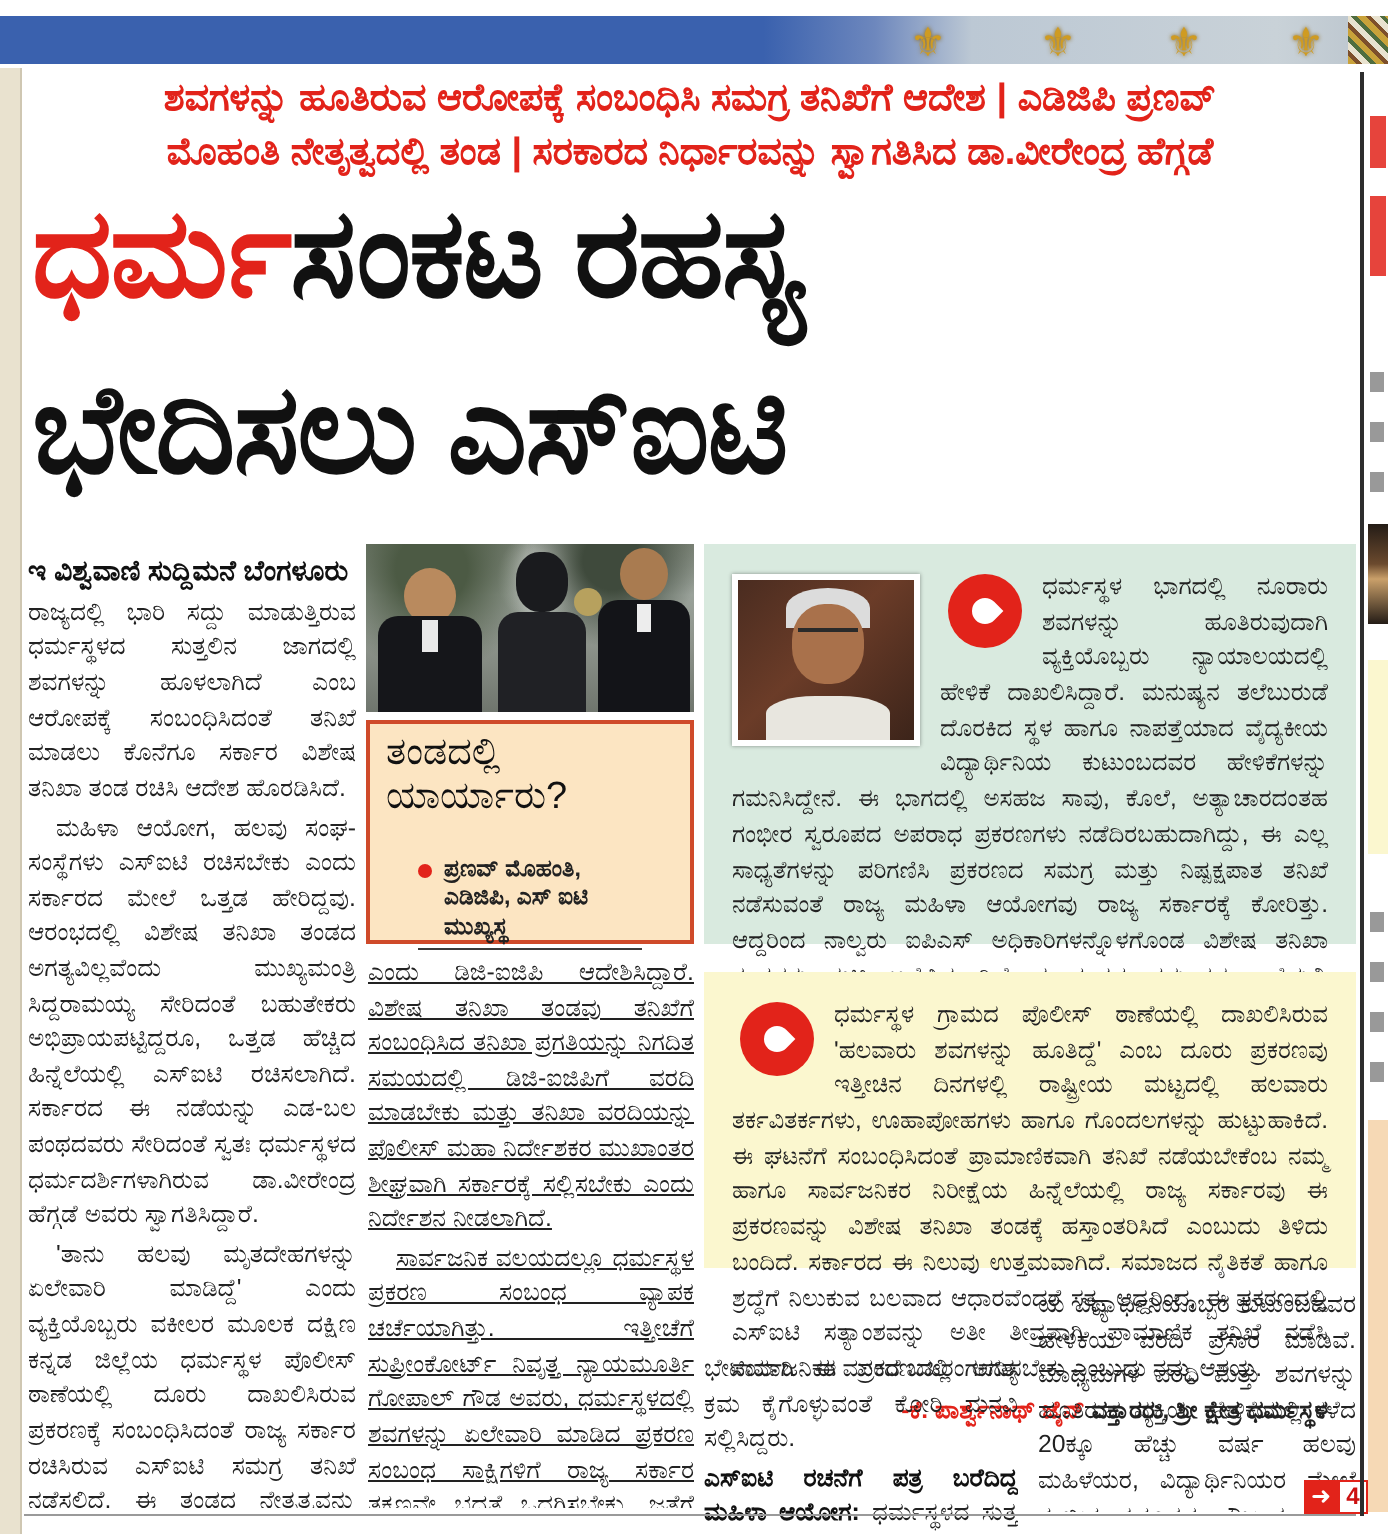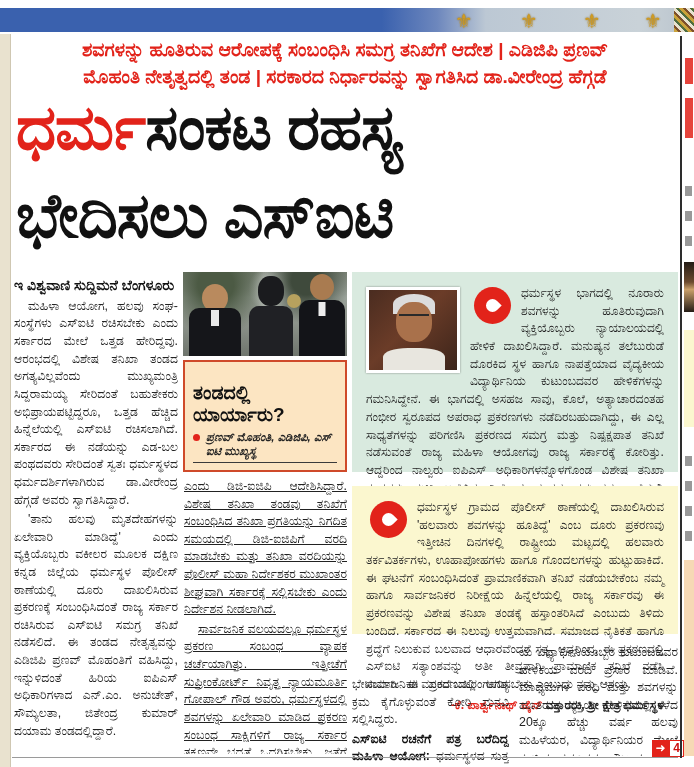--- a/index.html
+++ b/index.html
@@ -68,22 +68,22 @@
   .fig-r{left:116px;width:46px;height:80px;}
   .fig-r .head{top:-2px;width:24px;height:26px;background:#a97b50;}
   .fig-r .body{height:56px;background:#131418;}
   .fig-r .body::after{content:'';position:absolute;left:50%;top:2px;transform:translateX(-50%);
     width:7px;height:14px;background:#ededed;}
   .cap-man{position:absolute;left:104px;top:22px;width:14px;height:14px;border-radius:50%;background:#b7a15e;}
 
   
   .team-box{position:absolute;left:183px;top:360px;width:164px;height:112px;background:#fce5c2;
     border:2px solid #cf4a2a;box-sizing:border-box;padding:4px 8px 0 8px;}
-  .team-box h2{margin:16px 0 2px 0;font-size:19px;line-height:22px;color:#111;font-weight:bold;}
-  .team-box ul{list-style:none;margin:0;padding:0;font-style:italic;}
+  .team-box h2{margin:0 0 2px 0;font-size:19px;line-height:22px;color:#111;font-weight:normal;}
+  .team-box ul{list-style:none;margin:16px;padding:0;}
   .team-box li{position:relative;padding:2px 0 3px 13px;font-size:11.6px;line-height:1.25;
     font-weight:bold;color:#222;border-bottom:1.5px solid #3a3a3a;}
   .team-box li:first-child{border-top:none;}
   .team-box .dot{position:absolute;left:0;top:6px;width:7px;height:7px;border-radius:50%;background:#e2231a;}
 
   
   .quote{position:absolute;left:352px;width:326px;box-sizing:border-box;padding:13px 14px 8px 14px;
     font-size:12.2px;line-height:1.45;color:#222;text-align:justify;}
   .quote1{top:272px;height:200px;background:#d9eadf;}
   .quote2{top:486px;height:148px;background:#fbf7cf;}
@@ -136,20 +136,21 @@
     <div>ಮೊಹಂತಿ ನೇತೃತ್ವದಲ್ಲಿ ತಂಡ | ಸರಕಾರದ ನಿರ್ಧಾರವನ್ನು ಸ್ವಾಗತಿಸಿದ ಡಾ.ವೀರೇಂದ್ರ ಹೆಗ್ಗಡೆ</div>
   </div>
 
   <div class="headline">
     <div><span class="red">ಧರ್ಮ</span><span>ಸಂಕಟ ರಹಸ್ಯ</span></div>
     <div>ಭೇದಿಸಲು ಎಸ್‌ಐಟಿ</div>
   </div>
 
   <div class="col col1">
     <p class="byline first"><span class="mark">ಇ</span><span>ವಿಶ್ವವಾಣಿ ಸುದ್ದಿಮನೆ ಬೆಂಗಳೂರು</span></p>
+    <p class="first">ರಾಜ್ಯದಲ್ಲಿ ಭಾರಿ ಸದ್ದು ಮಾಡುತ್ತಿರುವ ಧರ್ಮಸ್ಥಳದ ಸುತ್ತಲಿನ ಜಾಗದಲ್ಲಿ ಶವಗಳನ್ನು ಹೂಳಲಾಗಿದೆ ಎಂಬ ಆರೋಪಕ್ಕೆ ಸಂಬಂಧಿಸಿದಂತೆ ತನಿಖೆ ಮಾಡಲು ಕೊನೆಗೂ ಸರ್ಕಾರ ವಿಶೇಷ ತನಿಖಾ ತಂಡ ರಚಿಸಿ ಆದೇಶ ಹೊರಡಿಸಿದೆ.</p>
     <p>ಮಹಿಳಾ ಆಯೋಗ, ಹಲವು ಸಂಘ-ಸಂಸ್ಥೆಗಳು ಎಸ್‌ಐಟಿ ರಚಿಸಬೇಕು ಎಂದು ಸರ್ಕಾರದ ಮೇಲೆ ಒತ್ತಡ ಹೇರಿದ್ದವು. ಆರಂಭದಲ್ಲಿ ವಿಶೇಷ ತನಿಖಾ ತಂಡದ ಅಗತ್ಯವಿಲ್ಲವೆಂದು ಮುಖ್ಯಮಂತ್ರಿ ಸಿದ್ದರಾಮಯ್ಯ ಸೇರಿದಂತೆ ಬಹುತೇಕರು ಅಭಿಪ್ರಾಯಪಟ್ಟಿದ್ದರೂ, ಒತ್ತಡ ಹೆಚ್ಚಿದ ಹಿನ್ನೆಲೆಯಲ್ಲಿ ಎಸ್‌ಐಟಿ ರಚಿಸಲಾಗಿದೆ. ಸರ್ಕಾರದ ಈ ನಡೆಯನ್ನು ಎಡ-ಬಲ ಪಂಥದವರು ಸೇರಿದಂತೆ ಸ್ವತಃ ಧರ್ಮಸ್ಥಳದ ಧರ್ಮದರ್ಶಿಗಳಾಗಿರುವ ಡಾ.ವೀರೇಂದ್ರ ಹೆಗ್ಗಡೆ ಅವರು ಸ್ವಾಗತಿಸಿದ್ದಾರೆ.</p>
     <p>'ತಾನು ಹಲವು ಮೃತದೇಹಗಳನ್ನು ಏಲೇವಾರಿ ಮಾಡಿದ್ದೆ' ಎಂದು ವ್ಯಕ್ತಿಯೊಬ್ಬರು ವಕೀಲರ ಮೂಲಕ ದಕ್ಷಿಣ ಕನ್ನಡ ಜಿಲ್ಲೆಯ ಧರ್ಮಸ್ಥಳ ಪೊಲೀಸ್ ಠಾಣೆಯಲ್ಲಿ ದೂರು ದಾಖಲಿಸಿರುವ ಪ್ರಕರಣಕ್ಕೆ ಸಂಬಂಧಿಸಿದಂತೆ ರಾಜ್ಯ ಸರ್ಕಾರ ರಚಿಸಿರುವ ಎಸ್‌ಐಟಿ ಸಮಗ್ರ ತನಿಖೆ ನಡೆಸಲಿದೆ. ಈ ತಂಡದ ನೇತೃತ್ವವನ್ನು ಎಡಿಜಿಪಿ ಪ್ರಣವ್ ಮೊಹಂತಿಗೆ ವಹಿಸಿದ್ದು, ಇನ್ನುಳಿದಂತೆ ಹಿರಿಯ ಐಪಿಎಸ್ ಅಧಿಕಾರಿಗಳಾದ ಎನ್.ಎಂ. ಅನುಚೇತ್, ಸೌಮ್ಯಲತಾ, ಜಿತೇಂದ್ರ ಕುಮಾರ್ ದಯಾಮ ತಂಡದಲ್ಲಿದ್ದಾರೆ.</p>
 
   </div>
 
   <div class="photo1">
     <div class="bg-blur"></div>
     <div class="fig fig-l">
         <span class="head"></span>
         <span class="body"></span>

